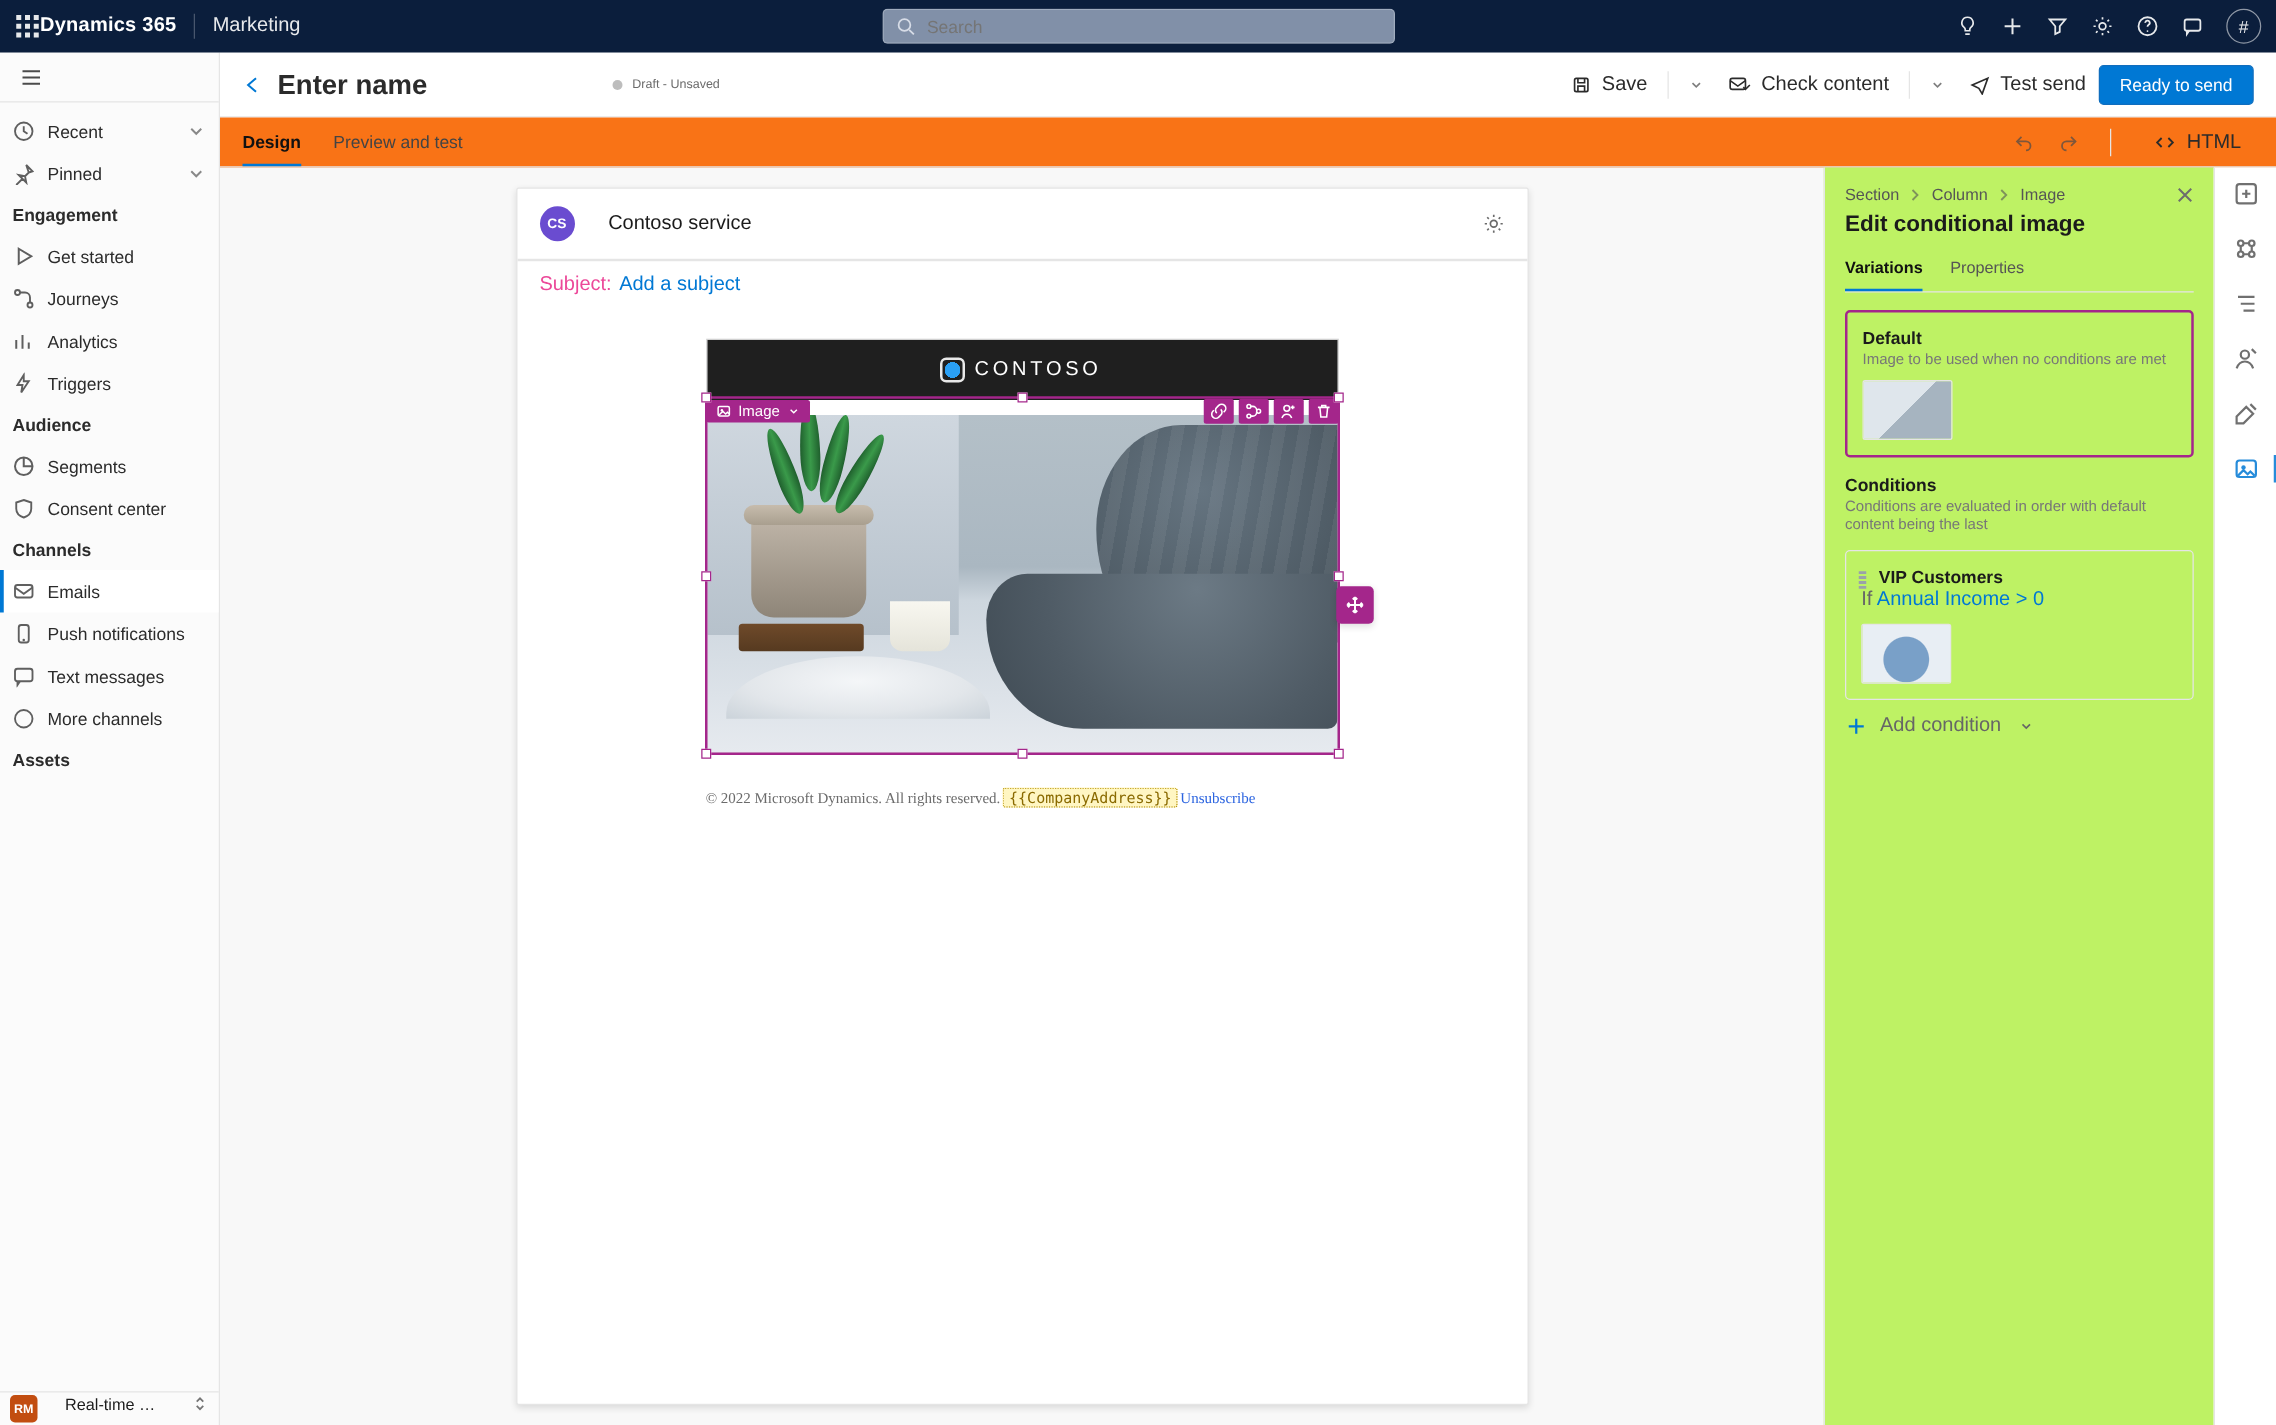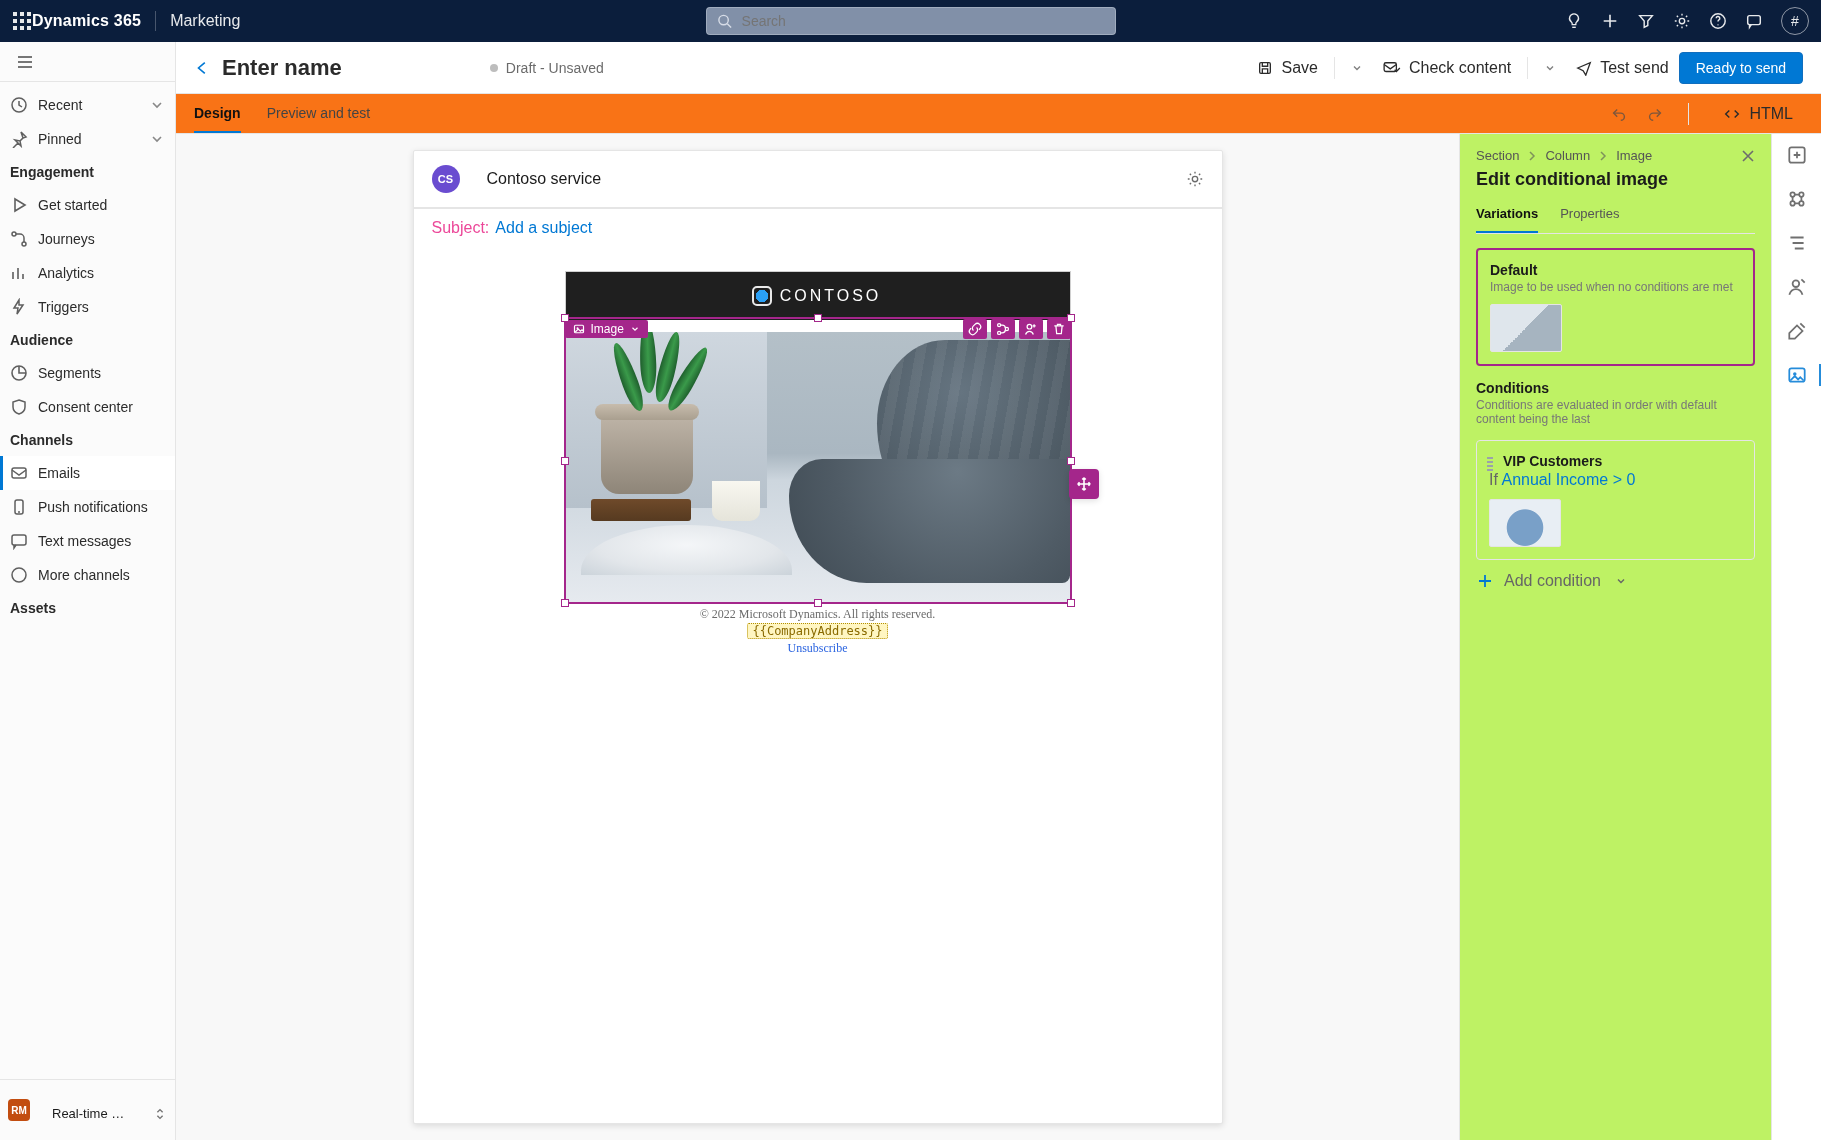--- a/index.html
+++ b/index.html
@@ -41,30 +41,30 @@
   .shell{display:flex;height:calc(100vh - 42px);}
   .leftnav{width:176px;background:#fbfbfb;border-right:1px solid var(--border);display:flex;flex-direction:column}
   .leftnav .burger{height:40px;border-bottom:1px solid var(--border);display:flex;align-items:center;padding-left:16px;color:#4b4b4b}
   .navlist{flex:1;overflow:auto;padding:6px 0}
   .nav-item, .nav-header{display:flex;align-items:center;gap:10px;padding:8px 10px;color:#2b2b2b;font-size:14px;cursor:pointer}
   .nav-item .left{display:flex;align-items:center;gap:10px;flex:1}
   .nav-item .chev{width:16px;height:16px;opacity:.55}
   .nav-header{font-weight:600}
   .nav-item.active{background:#fff;border-left:3px solid var(--blue);padding-left:7px}
   .nav-item .icon{width:18px;height:18px;opacity:.75}
-  .leftnav .footer{padding:19px 8px;border-top:1px solid var(--border);display:flex;align-items:flex-end;gap:22px}
+  .leftnav .footer{padding:2px 8px;border-top:1px solid var(--border);display:flex;align-items:flex-start;gap:22px}
   .rm-badge{width:22px;height:22px;border-radius:4px;background:#c24d10;color:#fff;font-size:10px;display:flex;align-items:center;justify-content:center;font-weight:700}
 
   
   .work{flex:1;display:flex;flex-direction:column;background:var(--bg)}
   .cmdbar{height:52px;display:flex;align-items:center;padding:0 18px;border-bottom:1px solid var(--border);background:#fff}
   .back-arrow{color:var(--blue);margin-right:10px;display:inline-flex;cursor:pointer}
   .title{font-size:22px;font-weight:700;color:#2b2b2b}
   .status-dot{width:8px;height:8px;border-radius:50%;background:#bdbdbd;margin:0 8px}
-  .status-text{color:var(--muted);font-size:14px}
+  .status-text{color:var(--muted);font-size:10px}
   .cmdbar .spacer{flex:1}
   .cmd-btn{display:inline-flex;align-items:center;gap:8px;color:#2b2b2b;padding:6px 10px;border-radius:2px;cursor:pointer}
   .cmd-btn .caret{width:12px;height:12px;opacity:.6}
   .vline{width:1px;height:22px;background:var(--border);margin:0 6px}
   .primary-btn{background:var(--blue);color:#fff;border:1px solid var(--blue-strong);padding:7px 16px;border-radius:4px;font-size:14px;cursor:pointer}
   .tabs{display:flex;align-items:center;gap:26px;padding:0 18px;height:40px;border-bottom:1px solid var(--border);background:#f97316}
   .tabs .tab{font-size:14px;color:#444;cursor:pointer;padding:10px 0;border-bottom:2px solid transparent}
   .tabs .tab.active{color:#111;border-bottom-color:var(--blue);font-weight:600}
   .tabs .right{margin-left:auto;display:flex;align-items:center;gap:18px;color:#4b4b4b}
   .tabs .right .icon{width:18px;height:18px;opacity:.7}
@@ -118,21 +118,21 @@
   .handles .h.br{right:-5px;bottom:-5px}
 
   .sel-toolbar{position:absolute;top:48px;left:0;right:0;display:flex;align-items:center}
   .sel-toolbar .label{background:var(--magenta);color:#fff;font-size:12px;padding:2px 8px;display:inline-flex;align-items:center;gap:6px;border-radius:2px}
   .sel-toolbar .spacer{flex:1}
   .sel-toolbar .tools{display:flex;gap:4px}
   .sel-toolbar .tools .t{width:24px;height:20px;background:var(--magenta);color:#fff;display:flex;align-items:center;justify-content:center;border-radius:2px;cursor:pointer}
   .float-add{position:absolute;right:-28px;top:calc(50% + 32px);width:30px;height:30px;background:var(--magenta);color:#fff;border-radius:4px;display:flex;align-items:center;justify-content:center;cursor:pointer;box-shadow:var(--shadow)}
   .line-above{height:12px;background:#fff}
 
-  .footerarea{width:506px;margin:4px auto 0;color:#6b6b6b;font-family:Georgia,serif;font-size:12px;text-align:center;display:flex;flex-direction:column;align-items:center;gap:2px}
+  .footerarea{width:506px;margin:28px auto 0;color:#6b6b6b;font-family:Georgia,serif;font-size:12px;text-align:center;display:flex;flex-direction:row;align-items:center;gap:2px}
   .token{background:#fff6c2;border:1px dotted #b38f00;border-radius:2px;padding:0 4px;font-family:Consolas,monospace;font-size:12px;color:#8a6a00}
   .unsub{color:#2b64e0;cursor:pointer}
 
   
   .rightwrap{display:flex}
   .proppanel{width:312px;background:#bef264;border-left:1px solid var(--border);padding:14px 16px 12px 16px;display:flex;flex-direction:column}
   .crumbs{display:flex;align-items:center;gap:8px;color:#555;font-size:13px}
   .crumbs .chev{width:10px;height:10px;opacity:.6}
   .proppanel .close{margin-left:auto;color:#6d6d6d;cursor:pointer}
   .proppanel h2{font-size:18px;font-weight:600;margin:6px 0 6px}

